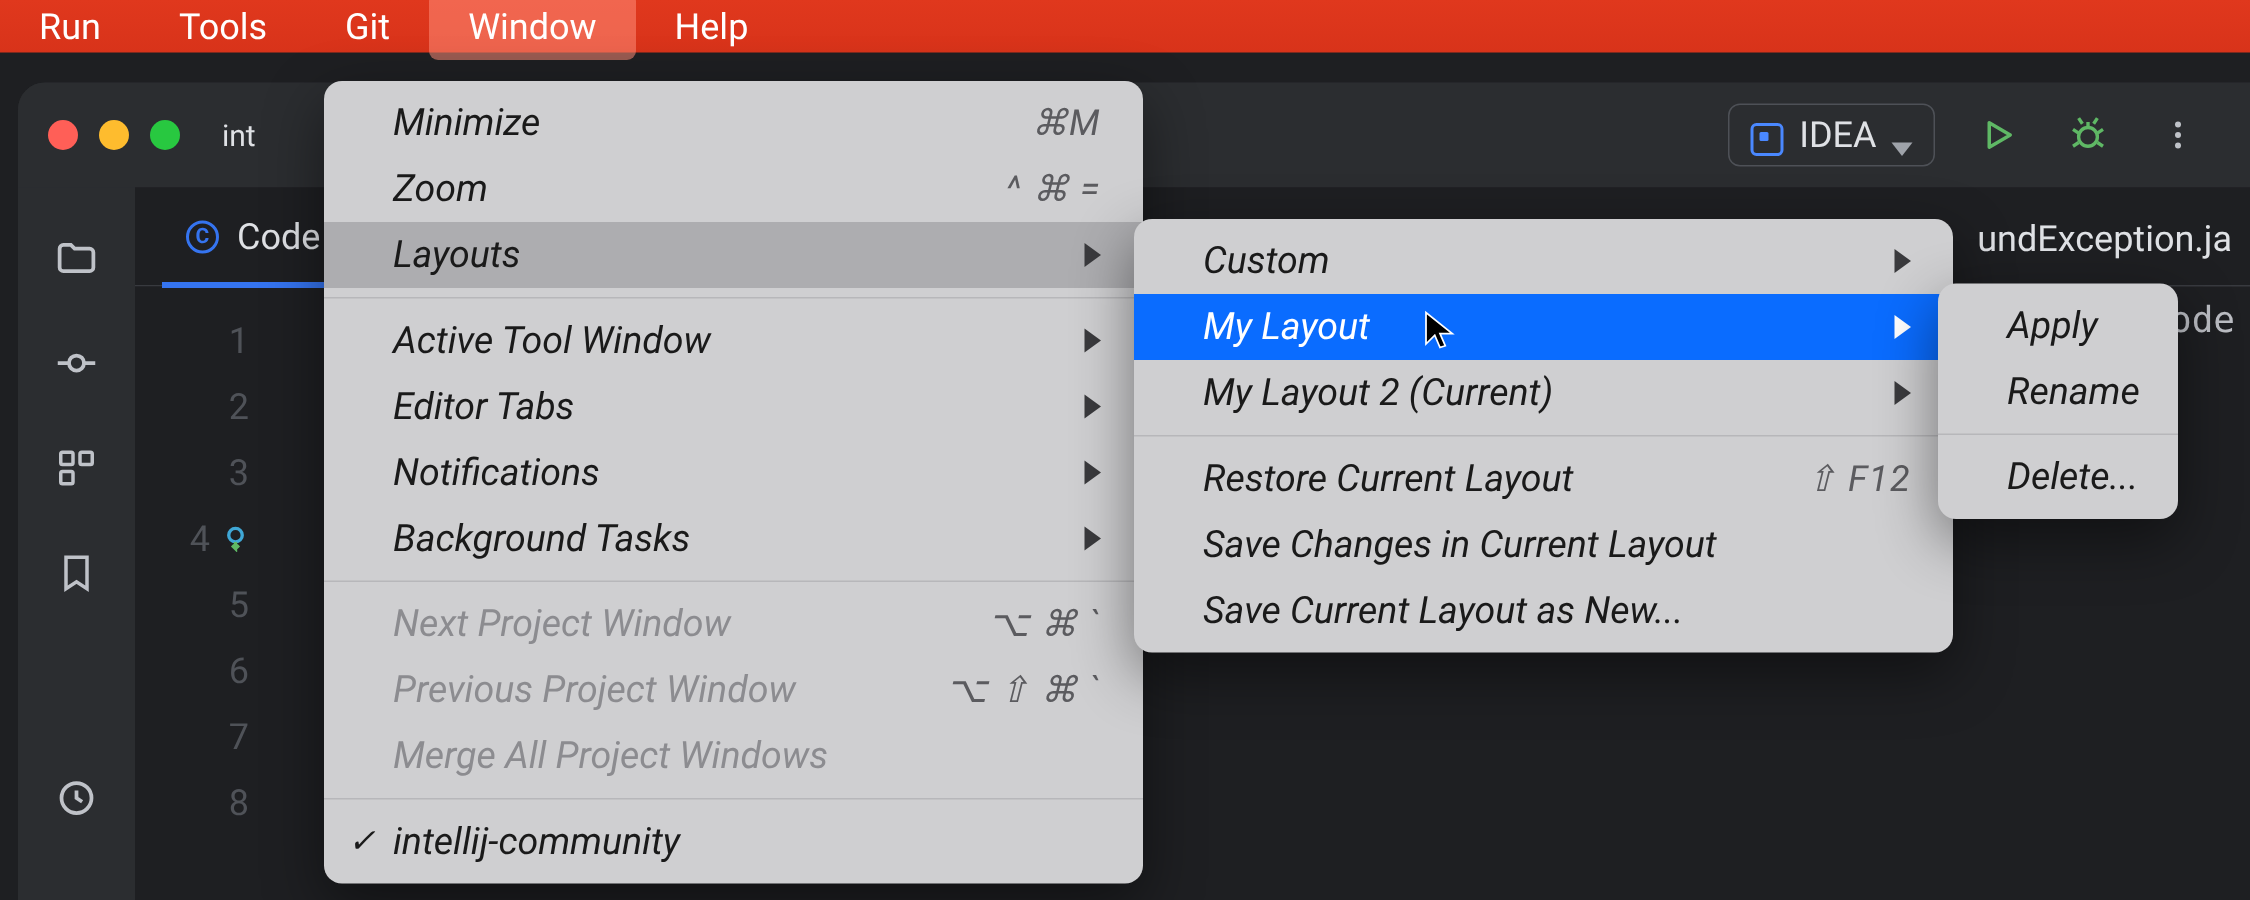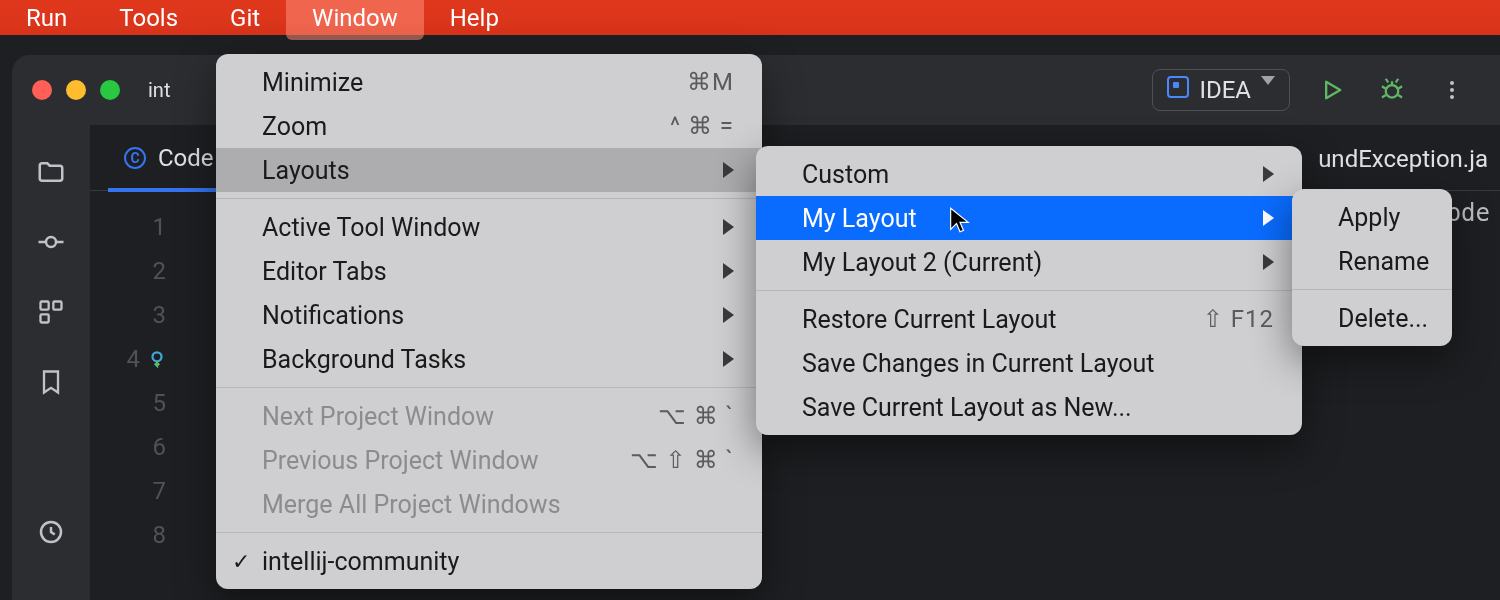--- a/index.html
+++ b/index.html
@@ -55,21 +55,21 @@
   .title-text { color: #dfe1e5; font-size: 20px; }
   .titlebar-right {
     margin-left: auto;
     display: flex;
     align-items: center;
     gap: 24px;
     padding-right: 10px;
   }
   .run-config {
     display: flex;
-    align-items: flex-start;
+    align-items: flex-end;
     gap: 10px;
     border: 1.5px solid #4e5157;
     border-radius: 8px;
     padding: 6px 14px;
     color: #dfe1e5;
     font-size: 24px;
   }
   .run-config .sq-icon {
     width: 22px; height: 22px; border: 2px solid #4a88ff; border-radius: 4px;
     position: relative;
@@ -164,20 +164,21 @@
     box-shadow: 0 14px 40px rgba(0,0,0,0.45);
     padding: 6px 0;
     font-size: 25px;
     color: #1a1a1a;
   }
   .menu-item {
     height: 44px;
     display:flex; align-items:center;
     padding: 0 28px 0 46px;
     position: relative;
+    font-style: italic;
   }
   .menu-item.hover { background:#adadb0; }
   .menu-item.selected { background:#0a6cff; color:#fff; }
   .menu-item.disabled { color:#8c8c90; }
   .menu-item .shortcut {
     margin-left:auto; color:#5b5b5f; font-size:24px; letter-spacing:1px;
   }
   .menu-item .submenu-arrow {
     margin-left:auto;
     width:0; height:0;

